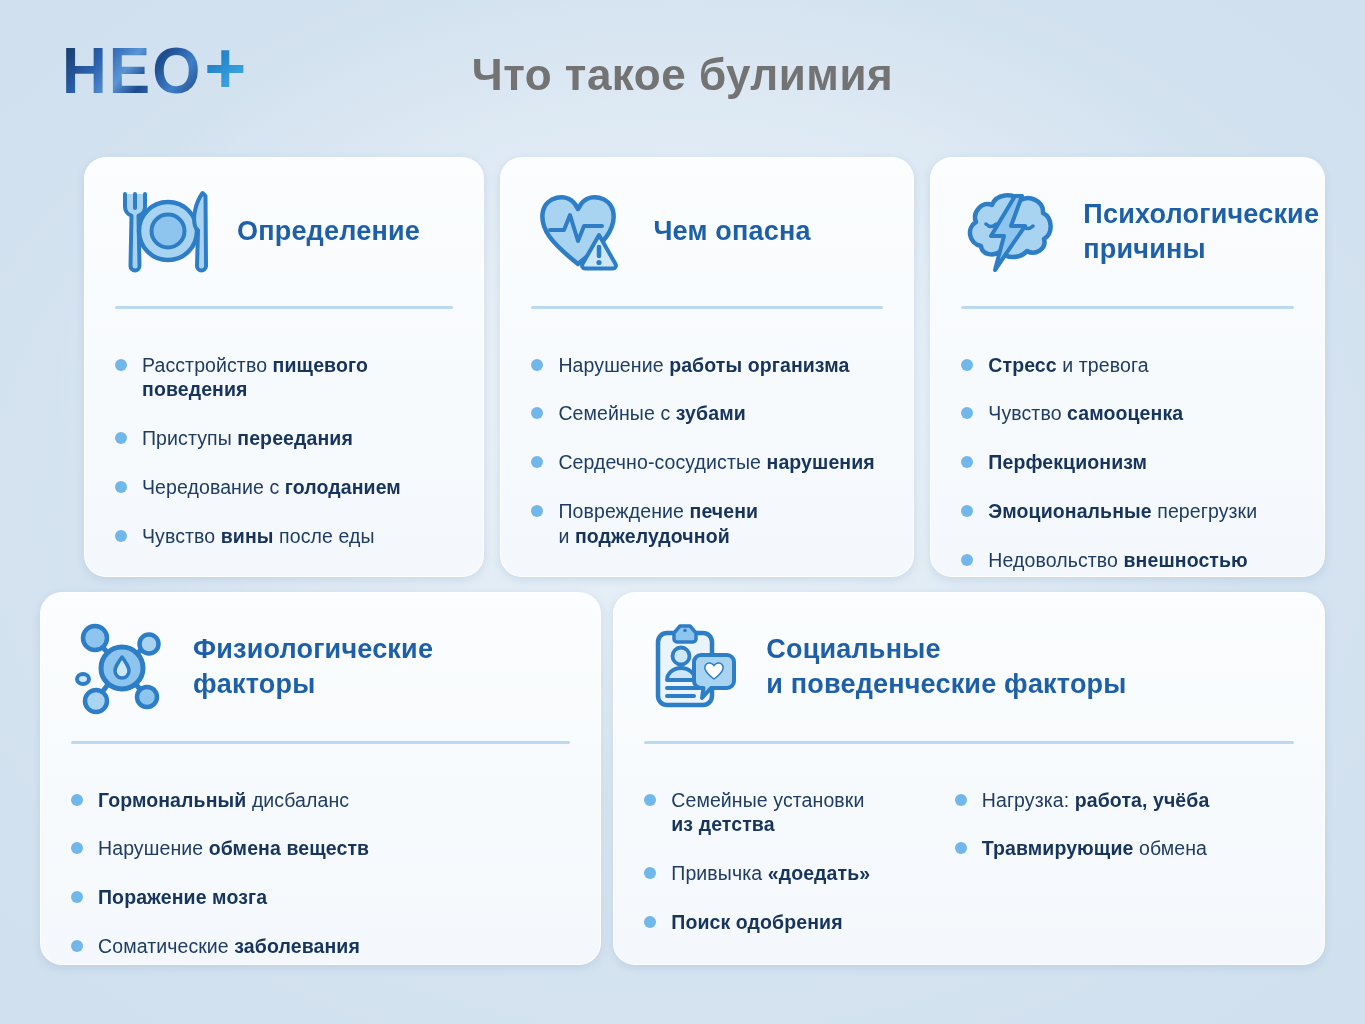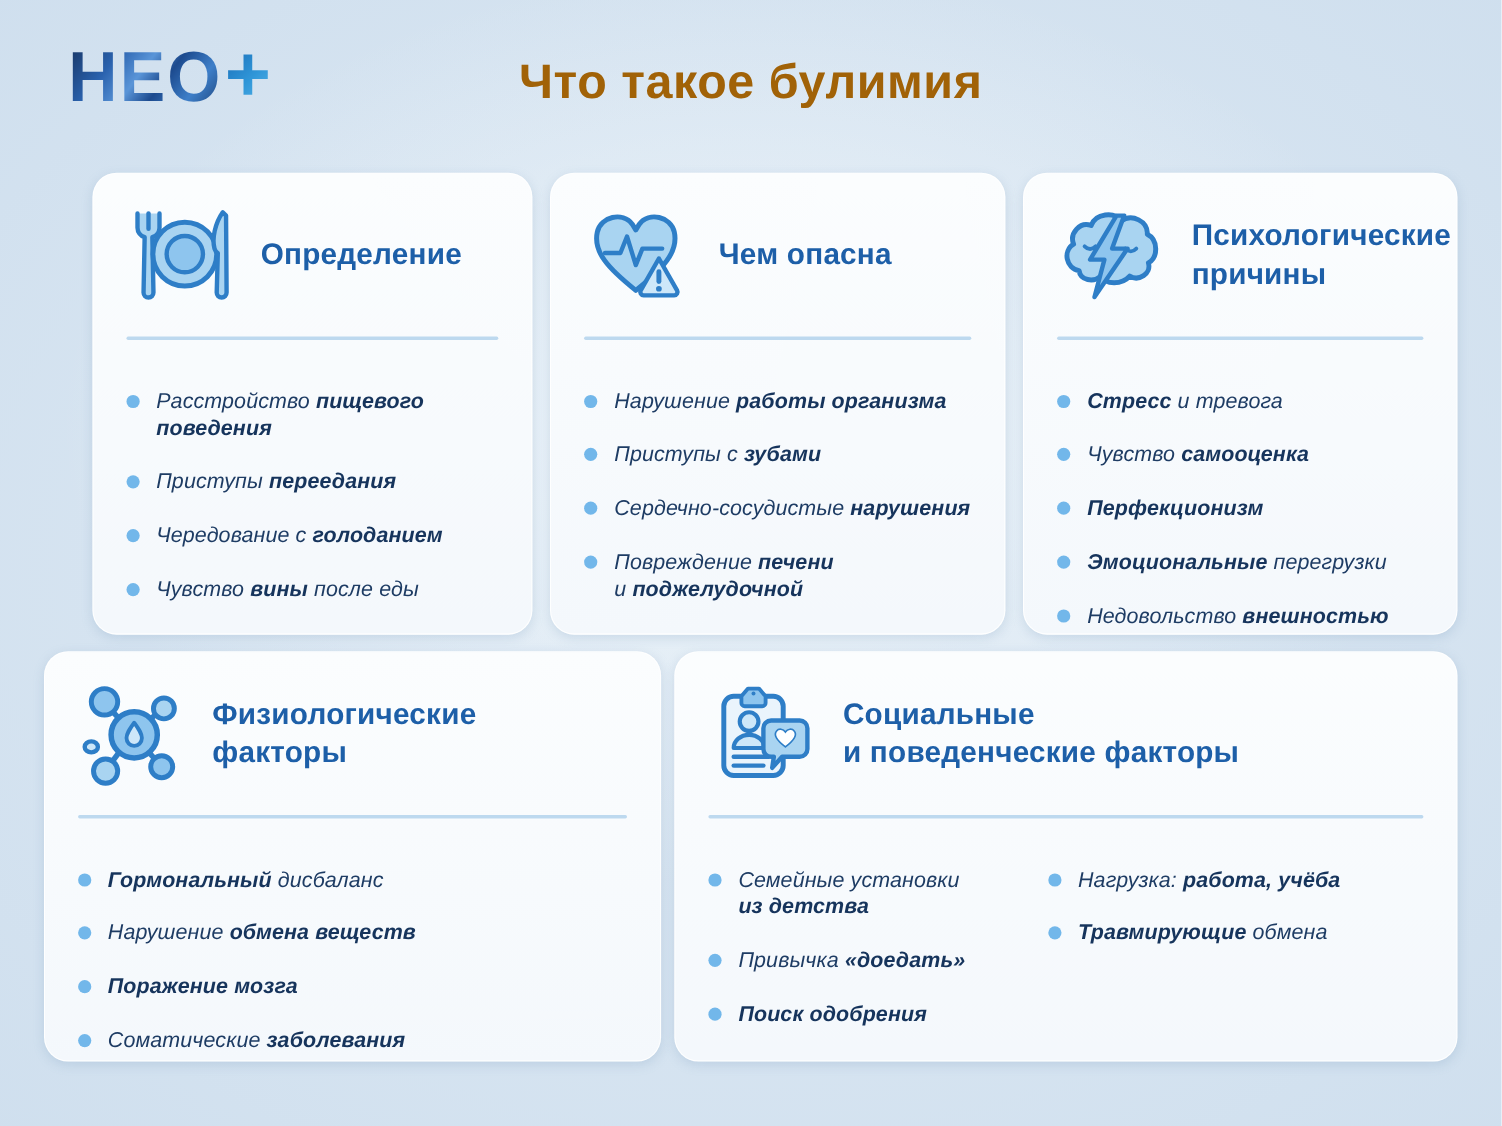--- a/index.html
+++ b/index.html
@@ -27,21 +27,21 @@
     transform: scaleY(1.04);
   }
   .logo .logo-plus {
     font-size: 72px; font-weight: 800; margin-left: 2px; margin-top: -6px;
     background: linear-gradient(135deg, #1a6ab5 10%, #2f96d8 55%, #57b4e8 90%);
     -webkit-background-clip: text; background-clip: text; color: transparent;
   }
   .page-title {
     position: absolute; left: 0; right: 0; top: 50px;
     text-align: center;
-    font-size: 44px; font-weight: 800; color: #a16207;
+    font-size: 44px; font-weight: 800; color: #737373;
     letter-spacing: .5px;
   }
 
   
   .row { display: grid; gap: 16px; }
   .row-1 { grid-template-columns: 416fr 430fr 410fr; height: 420px; padding-left: 44px; }
   .row-2 { grid-template-columns: 556fr 705fr; gap: 12px; height: 373px; margin-top: 15px; }
 
   .card {
     background: linear-gradient(180deg, #fbfdfe 0%, #f4f8fc 100%);
@@ -53,21 +53,21 @@
   }
   .card-header { display: flex; align-items: center; gap: 26px; min-height: 100px; }
   .card-icon { width: 96px; height: 96px; flex: 0 0 96px; }
   .card-title {
     font-size: 27px; font-weight: 800; color: #1d5fa8;
     line-height: 1.3; white-space: pre-line; letter-spacing: .2px;
   }
   .divider { height: 2.5px; border-radius: 2px; background: #bdd9ef; margin-top: 24px; }
 
   .bullets { display: grid; grid-auto-flow: column; margin-top: 20px; }
-  ul.bullet-col { list-style: none; font-style: italic; }
+  ul.bullet-col { list-style: none; }
   li.bullet { display: flex; gap: 15px; margin-top: 24px; }
   li.bullet .dot {
     width: 12px; height: 12px; border-radius: 50%;
     background: #72b7ea; flex: 0 0 12px; margin-top: 6px;
   }
   li.bullet .txt {
     font-size: 19.5px; line-height: 1.28; color: #1e3c64;
     white-space: pre-line; letter-spacing: .1px;
   }
   li.bullet .txt b { font-weight: 700; color: #16345c; }
@@ -138,21 +138,21 @@
       </div>
       <div class="divider"></div>
       <div class="bullets">
           <ul class="bullet-col">
             <li class="bullet">
               <span class="dot"></span>
               <span class="txt"><span>Нарушение </span><b>работы организма</b></span>
             </li>
             <li class="bullet">
               <span class="dot"></span>
-              <span class="txt"><span>Приступы с </span><b>зубами</b></span>
+              <span class="txt"><span>Семейные с </span><b>зубами</b></span>
             </li>
             <li class="bullet">
               <span class="dot"></span>
               <span class="txt"><span>Сердечно-сосудистые </span><b>нарушения</b></span>
             </li>
             <li class="bullet">
               <span class="dot"></span>
               <span class="txt"><span>Повреждение </span><b>печени</b><span>
 и </span><b>поджелудочной</b></span>
             </li>

